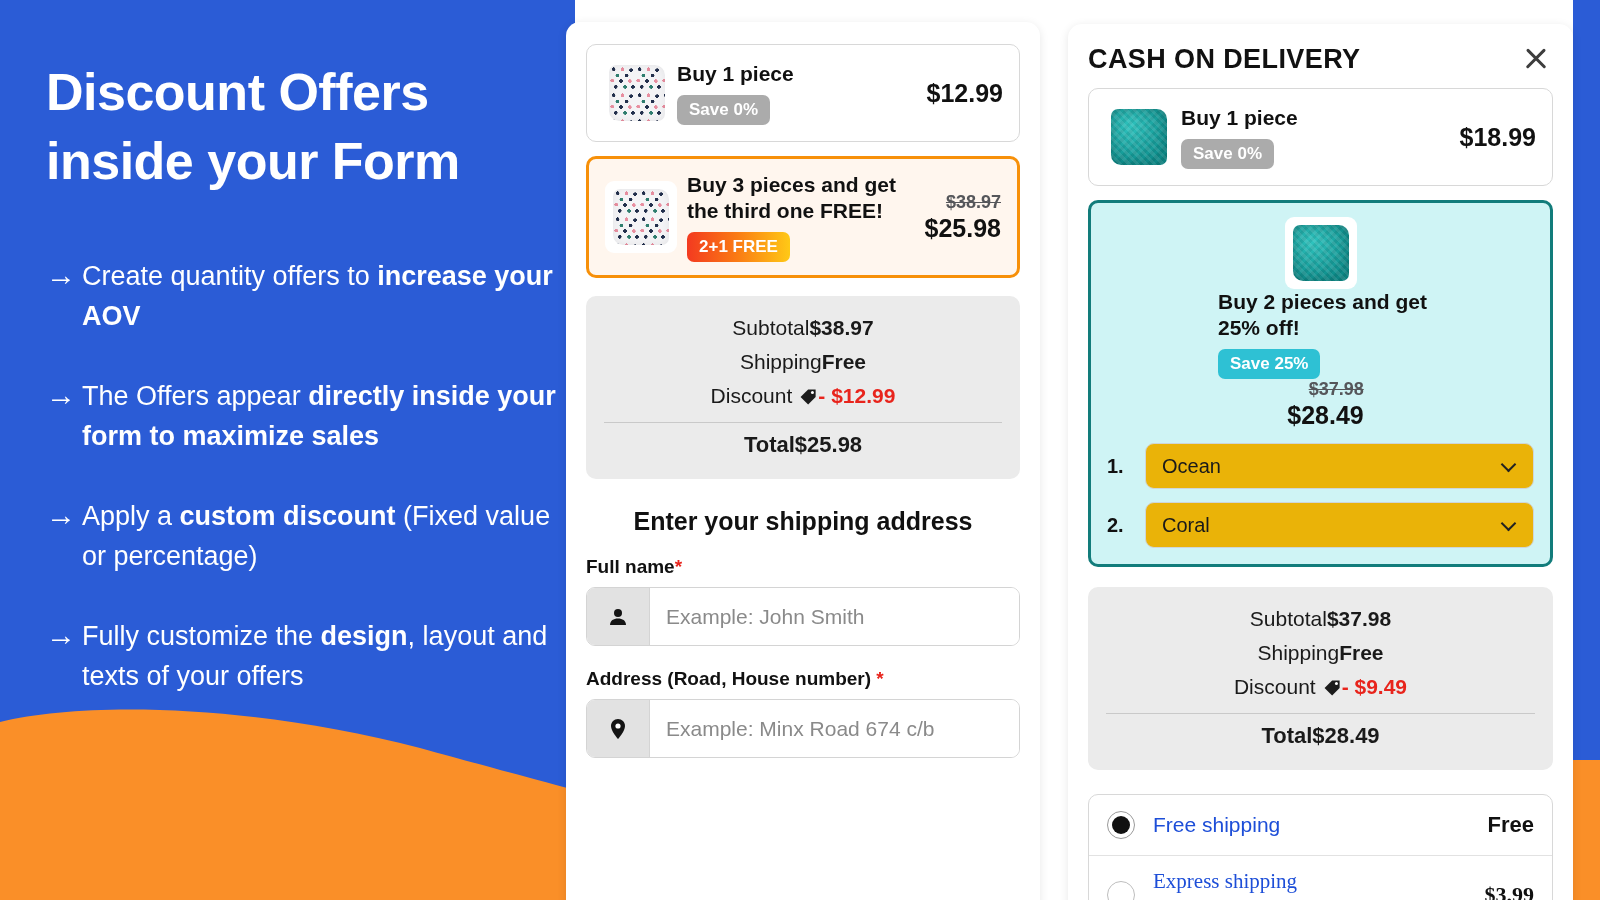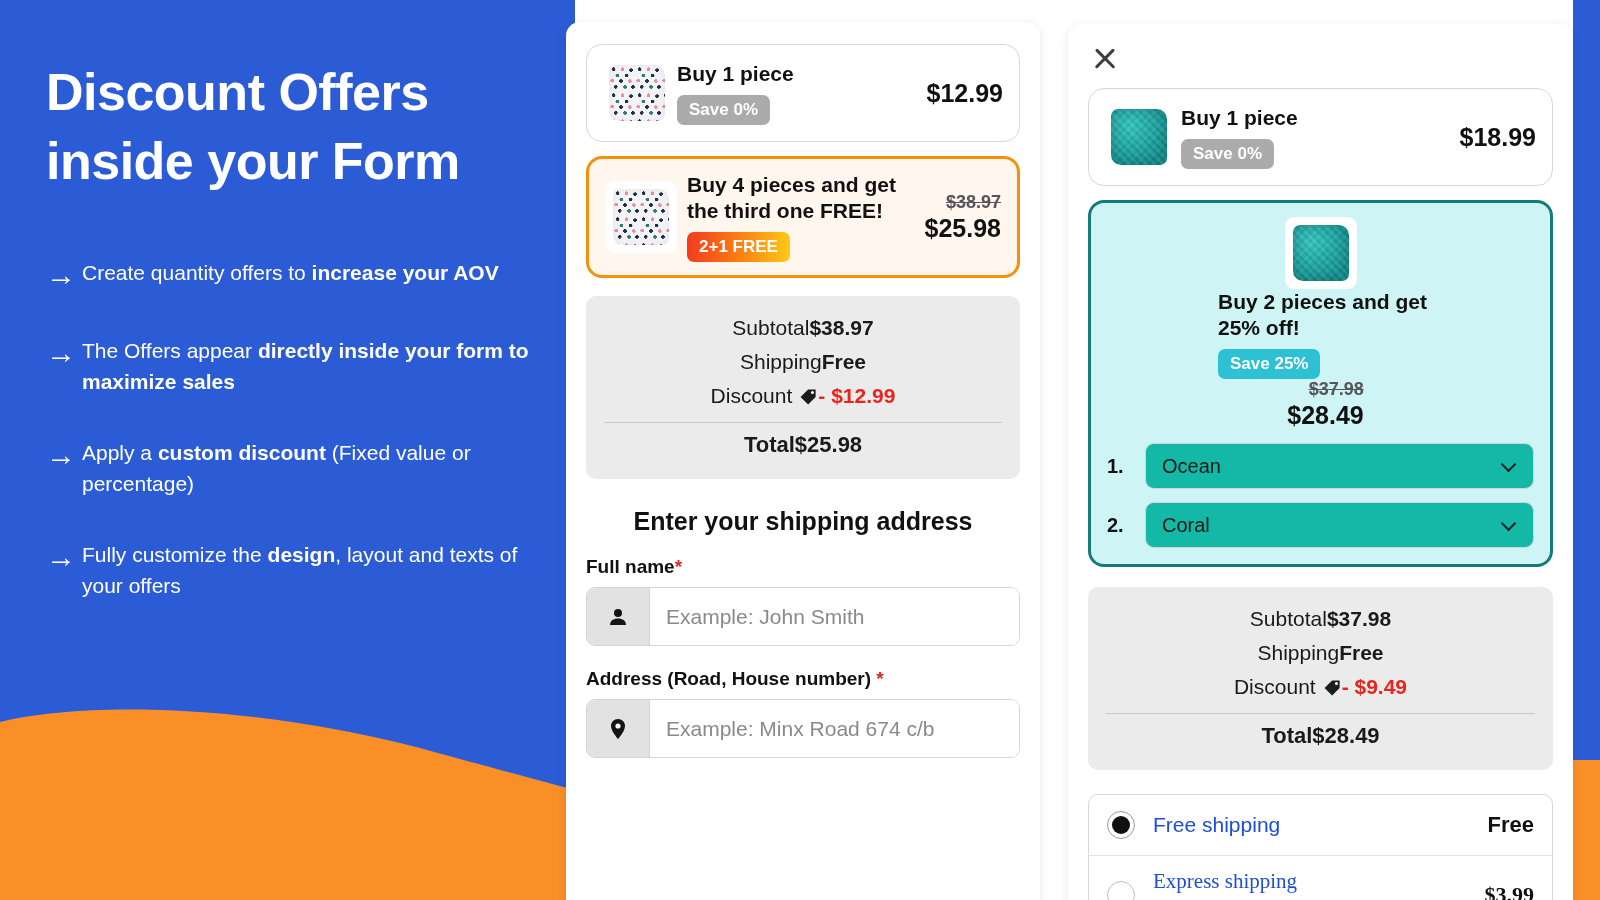--- a/index.html
+++ b/index.html
@@ -19,36 +19,36 @@
   .promo{position:absolute;left:46px;top:58px;width:510px;color:#fff;}
   .promo h1{
     margin:0;font-size:52px;line-height:1.32;font-weight:bold;letter-spacing:-0.5px;
   }
   .bullets{margin-top:62px;}
   .bullet{display:flex;align-items:flex-start;margin-bottom:40px;}
   .bullet .arrow{
     flex:0 0 auto;width:36px;font-size:30px;line-height:1.28;font-weight:bold;
     margin-top:-1px;
   }
-  .bullet .btext{font-size:21px;line-height:1.48;font-weight:normal;}
+  .bullet .btext{font-size:27px;line-height:1.48;font-weight:normal;}
   .bullet .btext b{font-weight:bold;}
 
   
   .card{
     position:absolute;background:#fff;border-radius:14px;
     box-shadow:0 2px 10px rgba(0,0,0,.10);
   }
   .card-mid{left:566px;top:22px;width:474px;height:900px;border-radius:14px 14px 0 0;}
   .card-right{left:1068px;top:24px;width:505px;height:900px;border-radius:14px 14px 0 0;}
 
   .pad{padding:0 20px;}
 
   
   .offer{
-    display:flex;align-items:center;border:1px solid #d8d8d8;border-radius:16px;
+    display:flex;align-items:center;border:1px solid #d8d8d8;border-radius:10px;
     background:#fff;box-sizing:border-box;
   }
   .offer.sel-orange{border:3px solid #F79009;background:#FFF6EE;}
   .offer.sel-teal{border:3px solid #127C7B;background:#CFF4F5;}
 
   .thumb{flex:0 0 auto;display:flex;align-items:center;justify-content:center;}
   .thumb-plain{width:68px;height:68px;}
   .thumb-card{width:72px;height:72px;background:#fff;border-radius:9px;}
 
   .pillow{width:56px;height:56px;border-radius:7px 10px 7px 10px;position:relative;}
@@ -91,21 +91,21 @@
   .offer-price{flex:0 0 auto;text-align:right;padding-left:10px;}
   .price-old{font-size:18px;color:#55565a;text-decoration:line-through;font-weight:bold;}
   .price-new{font-size:25px;font-weight:bold;color:#111;margin-top:1px;}
   .price-solo{font-size:25px;font-weight:bold;color:#111;}
 
   
   .variant-row{display:flex;align-items:center;margin-top:13px;}
   .variant-num{width:38px;flex:0 0 auto;font-size:20px;font-weight:bold;color:#111;}
   .variant-sel{
     flex:1 1 auto;display:flex;align-items:center;justify-content:space-between;
-    background:#14b8a6;border:1px solid #cfd6d8;border-radius:9px;
+    background:#eab308;border:1px solid #cfd6d8;border-radius:9px;
     height:46px;padding:0 16px;box-sizing:border-box;
     font-size:20px;color:#1a1a1a;
   }
   .chev{display:inline-block;width:16px;height:16px;position:relative;}
   .chev:after{
     content:"";position:absolute;left:2px;top:1px;width:9px;height:9px;
     border-right:2.4px solid #222;border-bottom:2.4px solid #222;
     transform:rotate(45deg);
   }
 
@@ -214,21 +214,21 @@
         <div class="offer-price">
           <div class="price-solo">$12.99</div>
         </div>
       </div>
 
       <div class="offer sel-orange" style="padding:13px 16px;margin-top:14px;">
         <div class="thumb thumb-card">
           <div class="pillow dots"></div>
         </div>
         <div class="offer-mid" style="padding-left:10px;">
-          <div class="offer-title" style="max-width:215px;">Buy 4 pieces and get the third one FREE!</div>
+          <div class="offer-title" style="max-width:215px;">Buy 3 pieces and get the third one FREE!</div>
           <span class="badge fire">2+1 FREE</span>
         </div>
         <div class="offer-price">
           <div class="price-old">$38.97</div>
           <div class="price-new">$25.98</div>
         </div>
       </div>
 
       <div class="summary" style="margin-top:18px;">
         <div class="srow">
@@ -283,20 +283,21 @@
           <div class="f-ph">Example: Minx Road 674 c/b</div>
         </div>
       </div>
 
     </div>
   </div>
 
   <div class="card card-right">
 
     <div class="card-head">
+      <div class="card-title">CASH ON DELIVERY</div>
       <div class="x-btn"></div>
     </div>
 
     <div class="pad">
 
       <div class="offer" style="padding:14px 16px;">
         <div class="thumb thumb-plain">
           <div class="pillow teal"></div>
         </div>
         <div class="offer-mid" style="padding-left:8px;">

